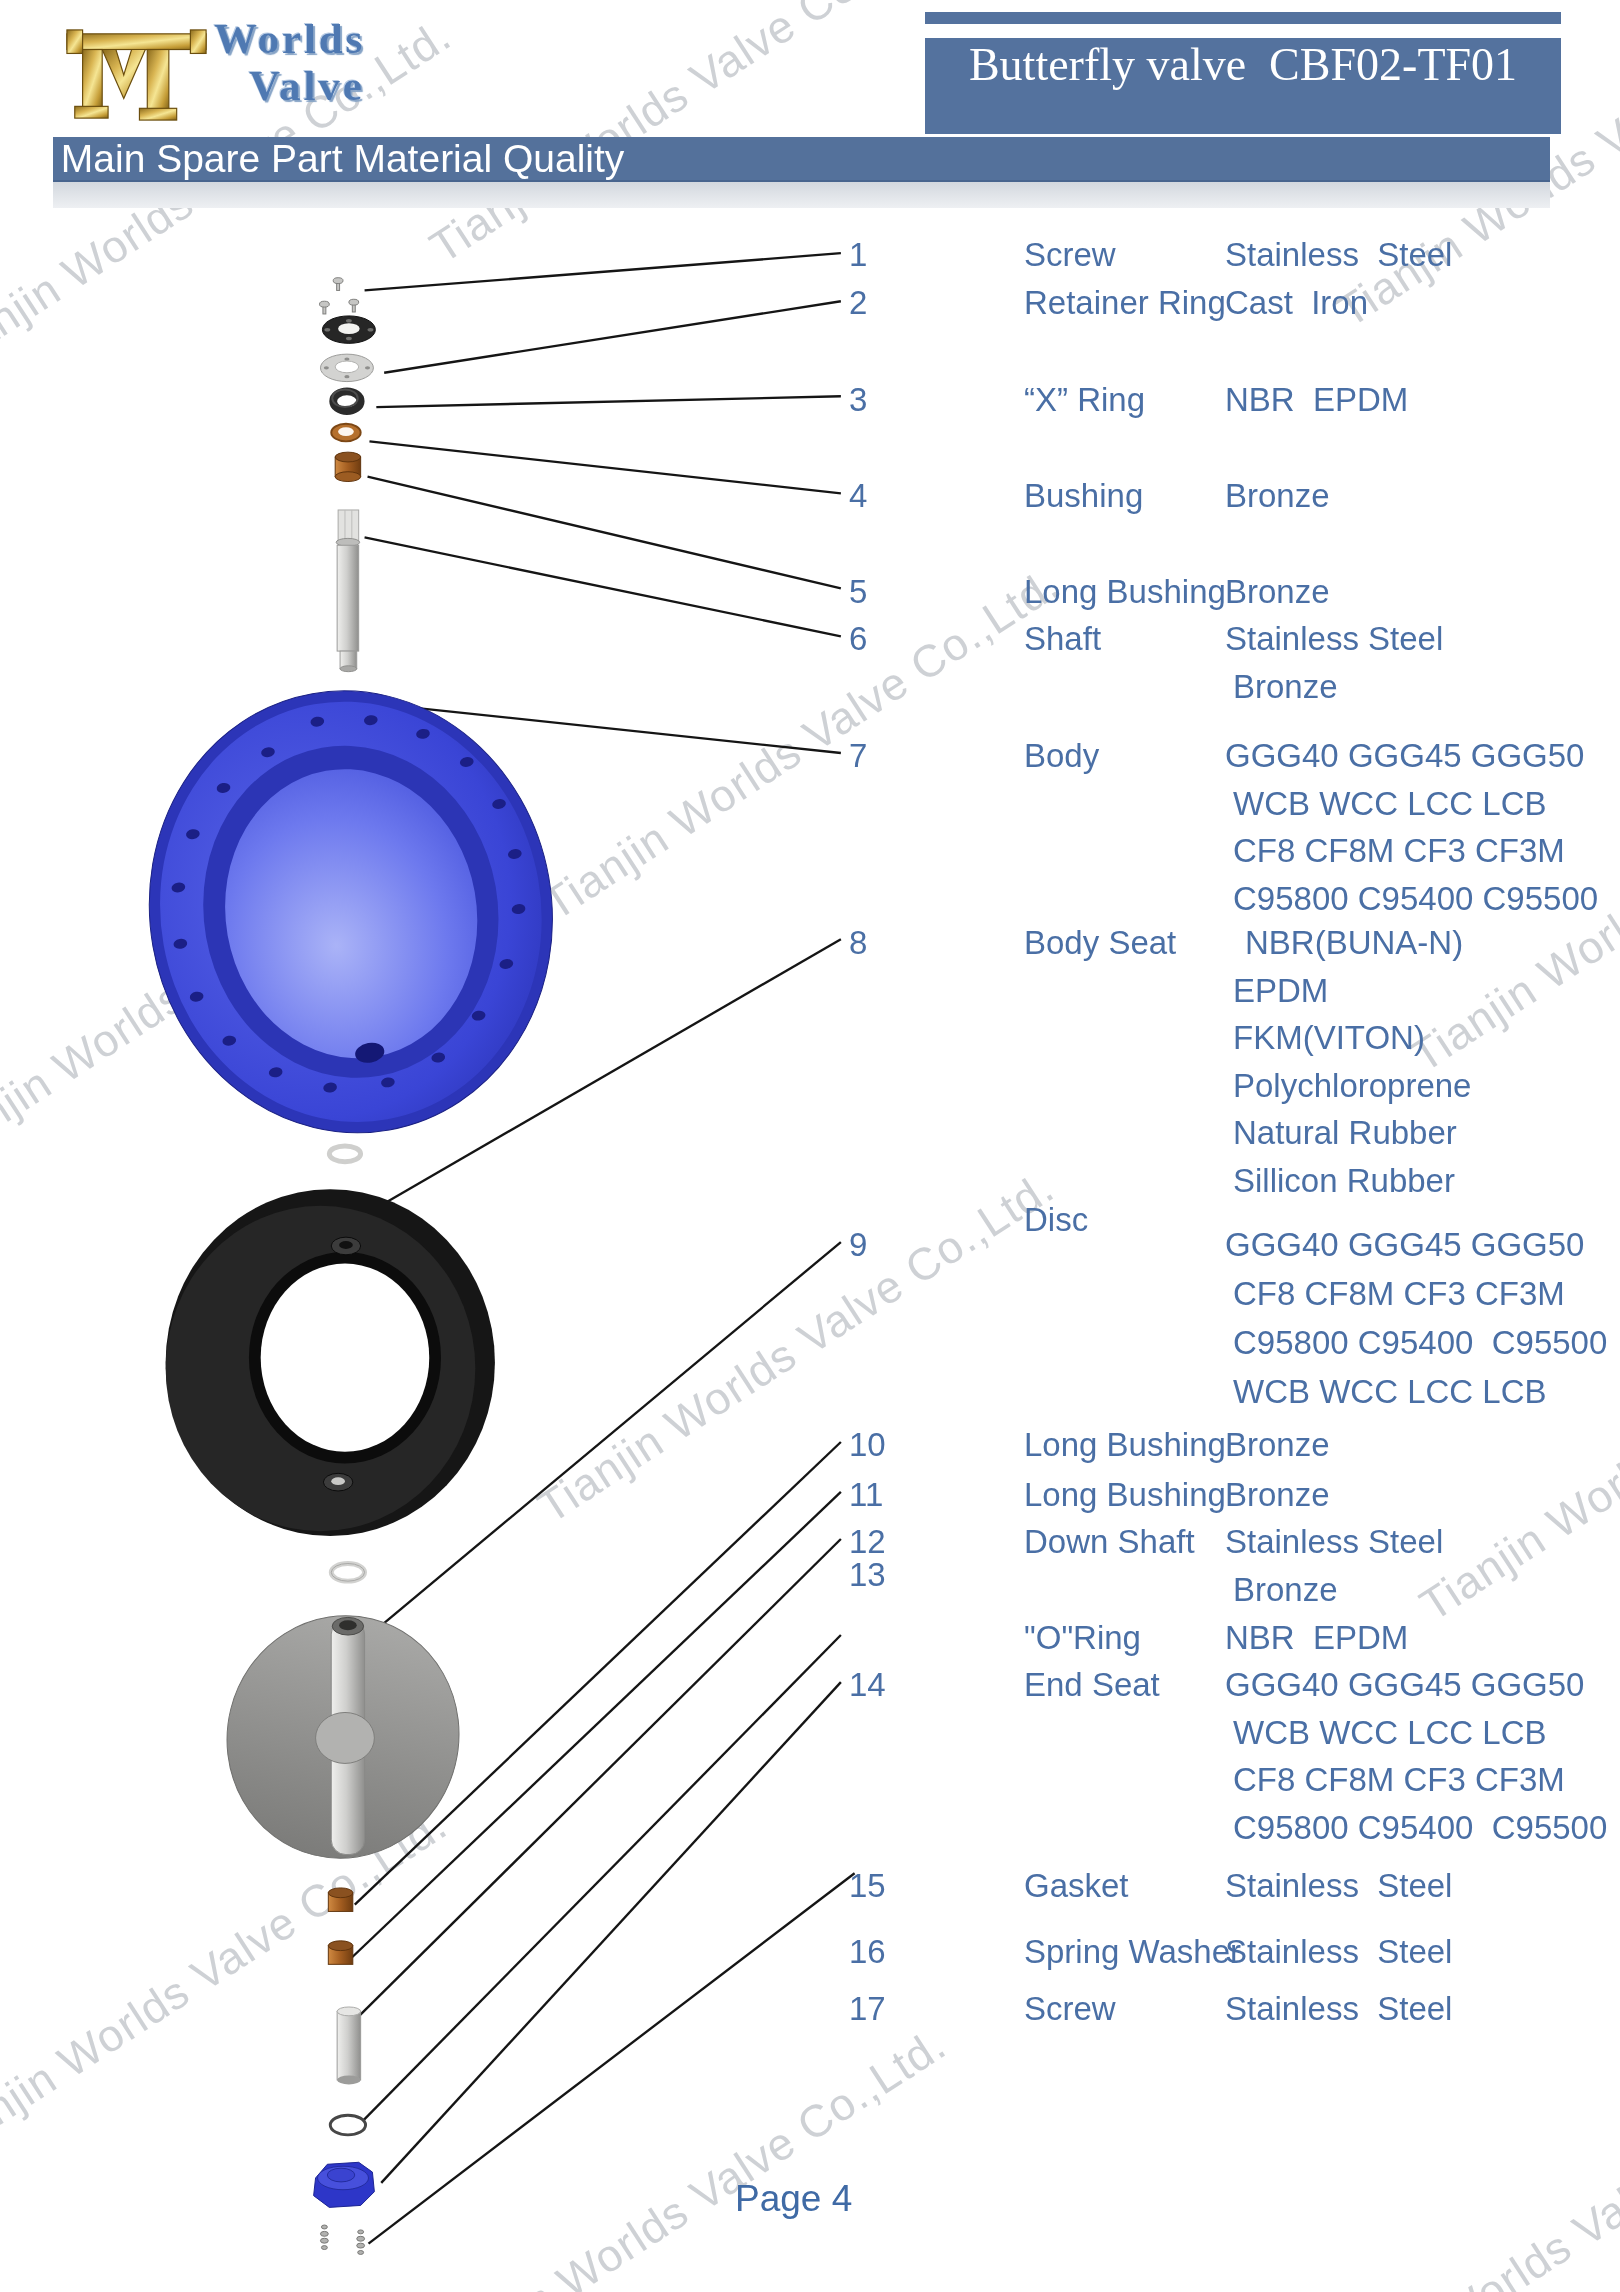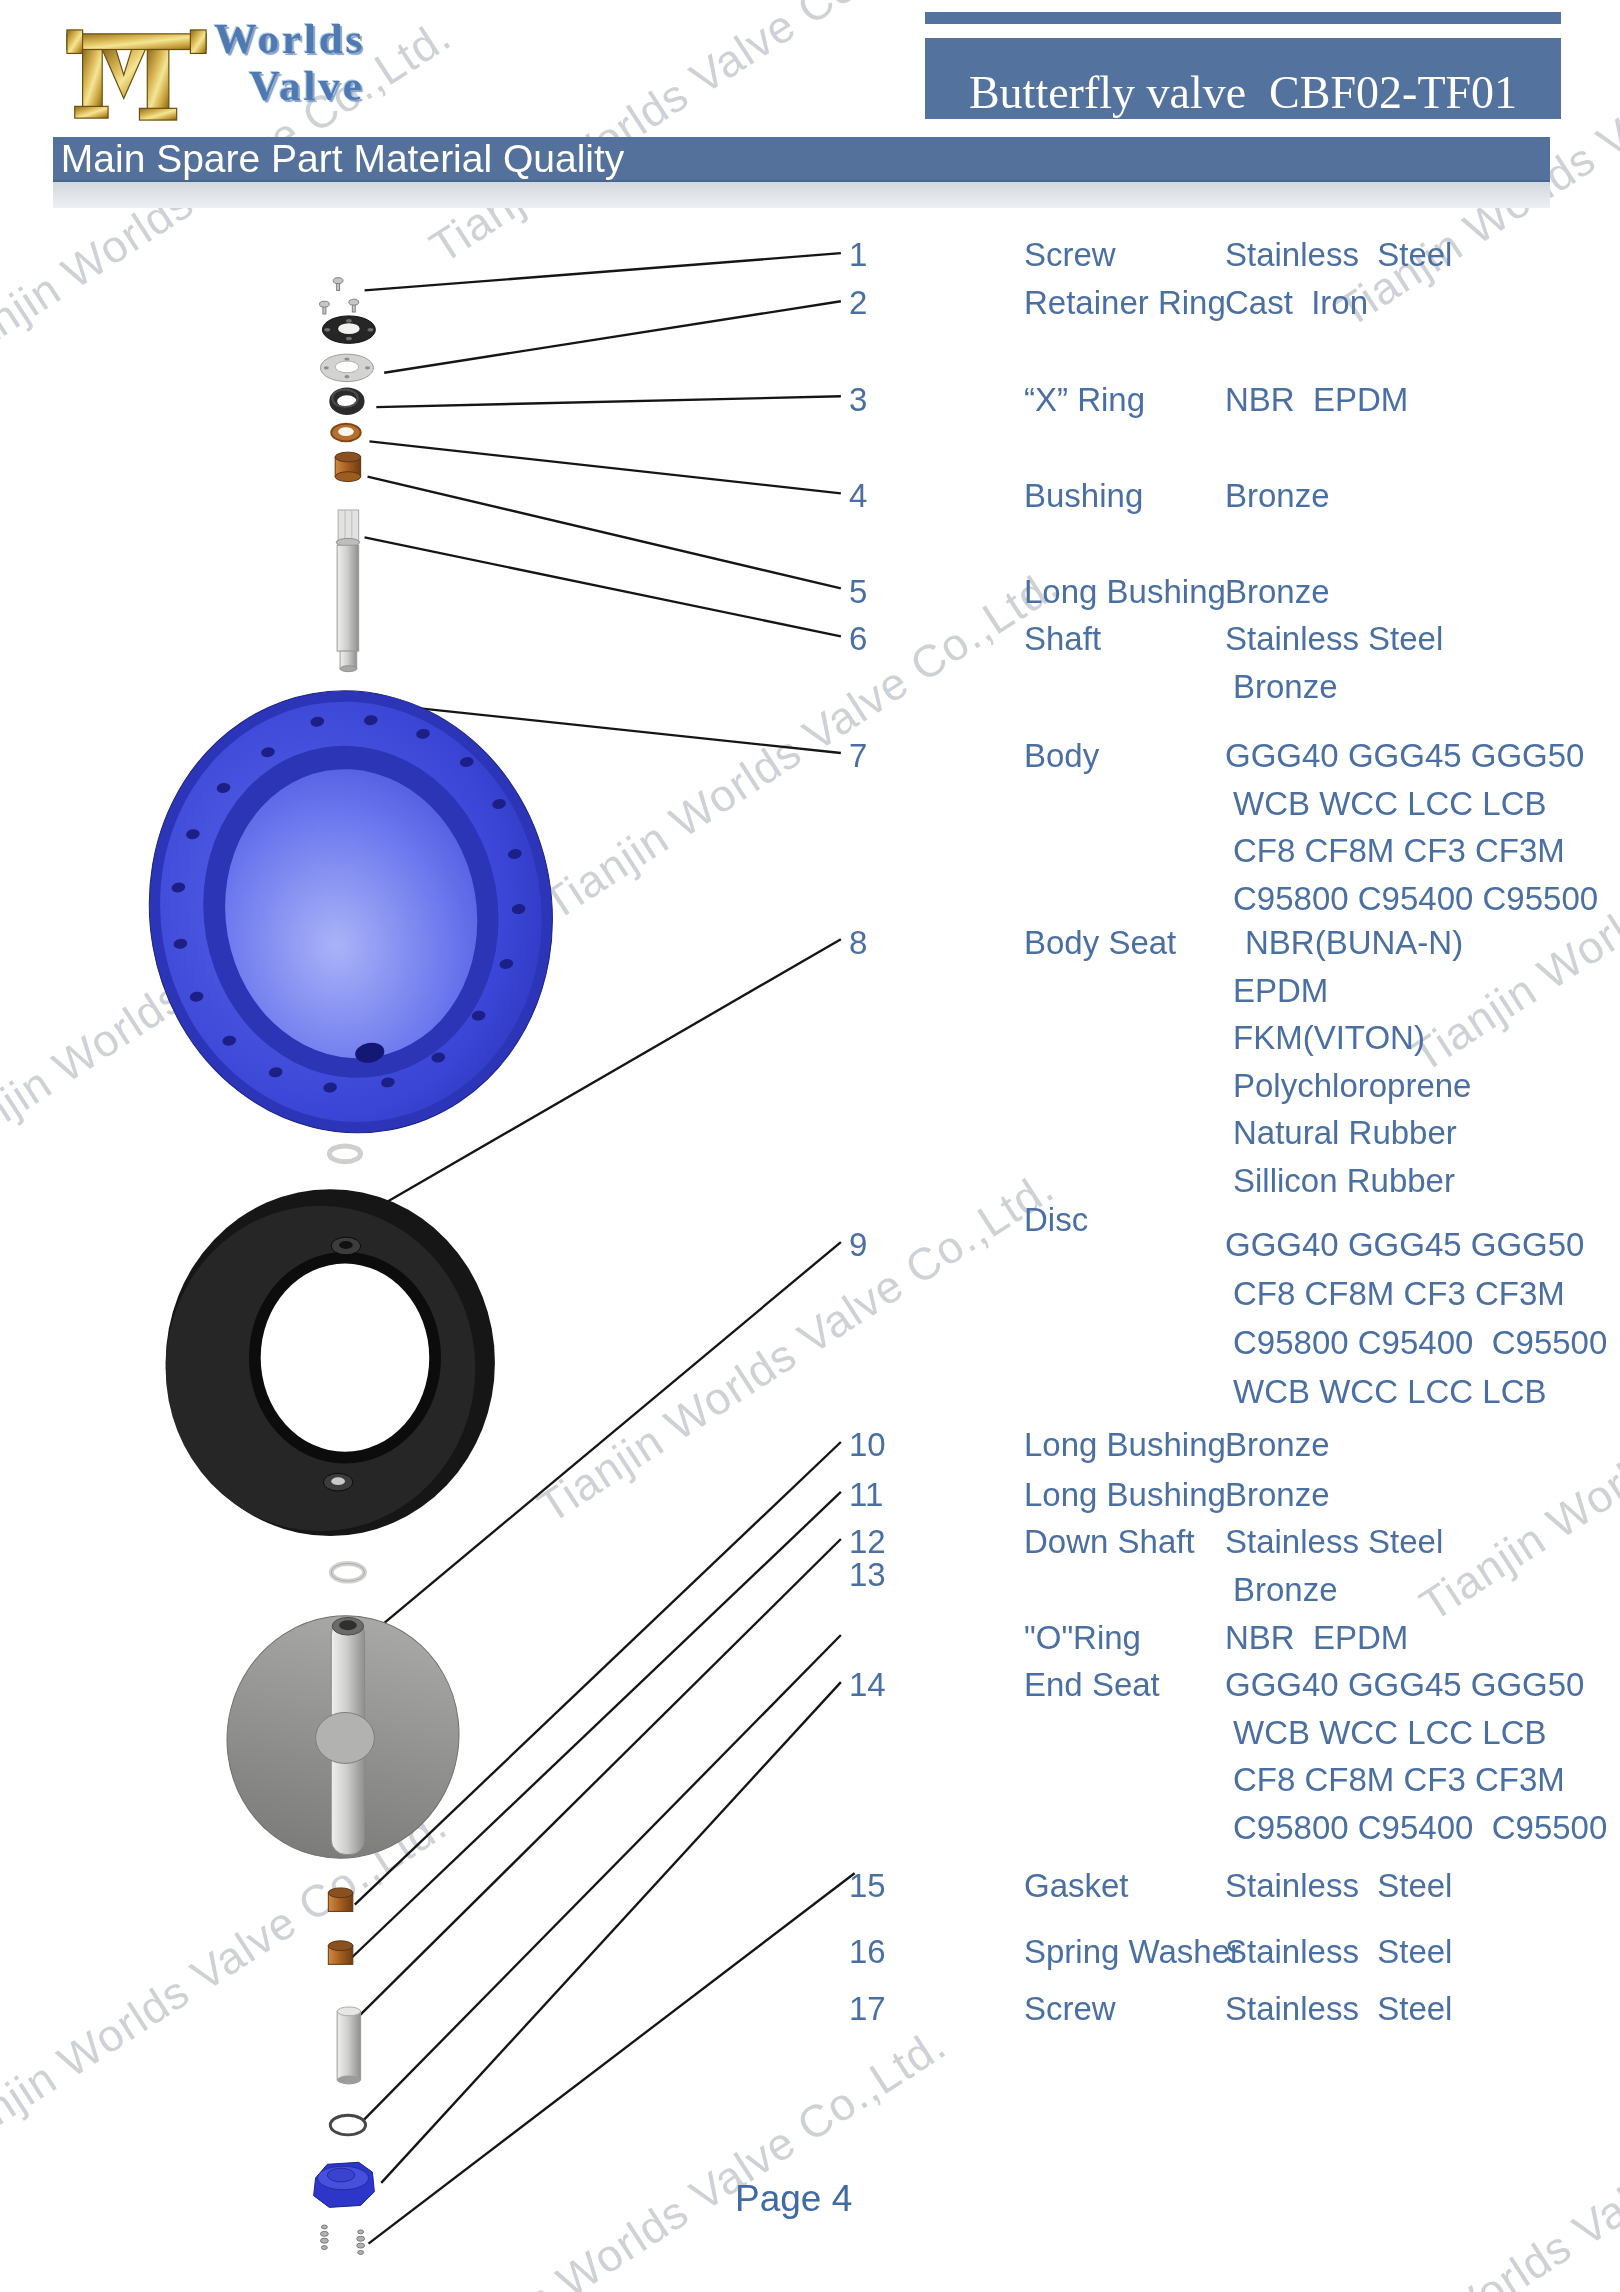--- a/index.html
+++ b/index.html
@@ -10,22 +10,22 @@
       color:rgba(158,163,172,0.50);transform:rotate(-33deg);transform-origin:0 0;z-index:1;}
   
   .logo-wrap{position:absolute;left:53px;top:10px;width:392px;height:118px;z-index:3;}
   .logo-mono{position:absolute;left:9.8px;top:15.7px;}
   .logo-word{position:absolute;font-family:"Liberation Serif",serif;font-weight:bold;
              color:#4f79b2;letter-spacing:2.9px;font-size:43px;
              text-shadow:-1px -1px 0 #b9cce4, 2px 2px 1px #86a3c6;}
   .logo-w1{left:161px;top:3.9px;}
   .logo-w2{left:196px;top:51px;}
   .title-bar{position:absolute;left:925px;top:11.8px;width:636px;height:11.8px;background:#54729e;z-index:3;}
-  .title-box{position:absolute;left:925px;top:38px;width:636px;height:81px;background:#54729e;z-index:3;
-             display:flex;align-items:flex-end;justify-content:center;}
+  .title-box{position:absolute;left:925px;top:38px;width:636px;height:96px;background:#54729e;z-index:3;
+             display:flex;align-items:flex-start;justify-content:center;}
   .title-box span{font-family:"Liberation Serif",serif;font-size:46px;color:#ffffff;white-space:pre;}
   .band{position:absolute;left:53px;top:137px;width:1497px;height:43px;background:#54719b;z-index:3;
         display:flex;align-items:center;border-bottom:2px solid #48658e;}
   .band .t1{font-size:39px;color:#ffffff;margin-left:7.8px;white-space:pre;}
   .band .t2{font-family:"Liberation Serif",serif;font-size:37px;color:#ffffff;white-space:pre;}
   .band-shadow{position:absolute;left:53px;top:182px;width:1497px;height:25.5px;z-index:2;
                background:linear-gradient(#d3d8de,#eef0f3);}
   
   .pno,.pname,.pmat{position:absolute;font-size:33px;color:#4a6fa5;white-space:pre;z-index:4;line-height:39px;}
   

